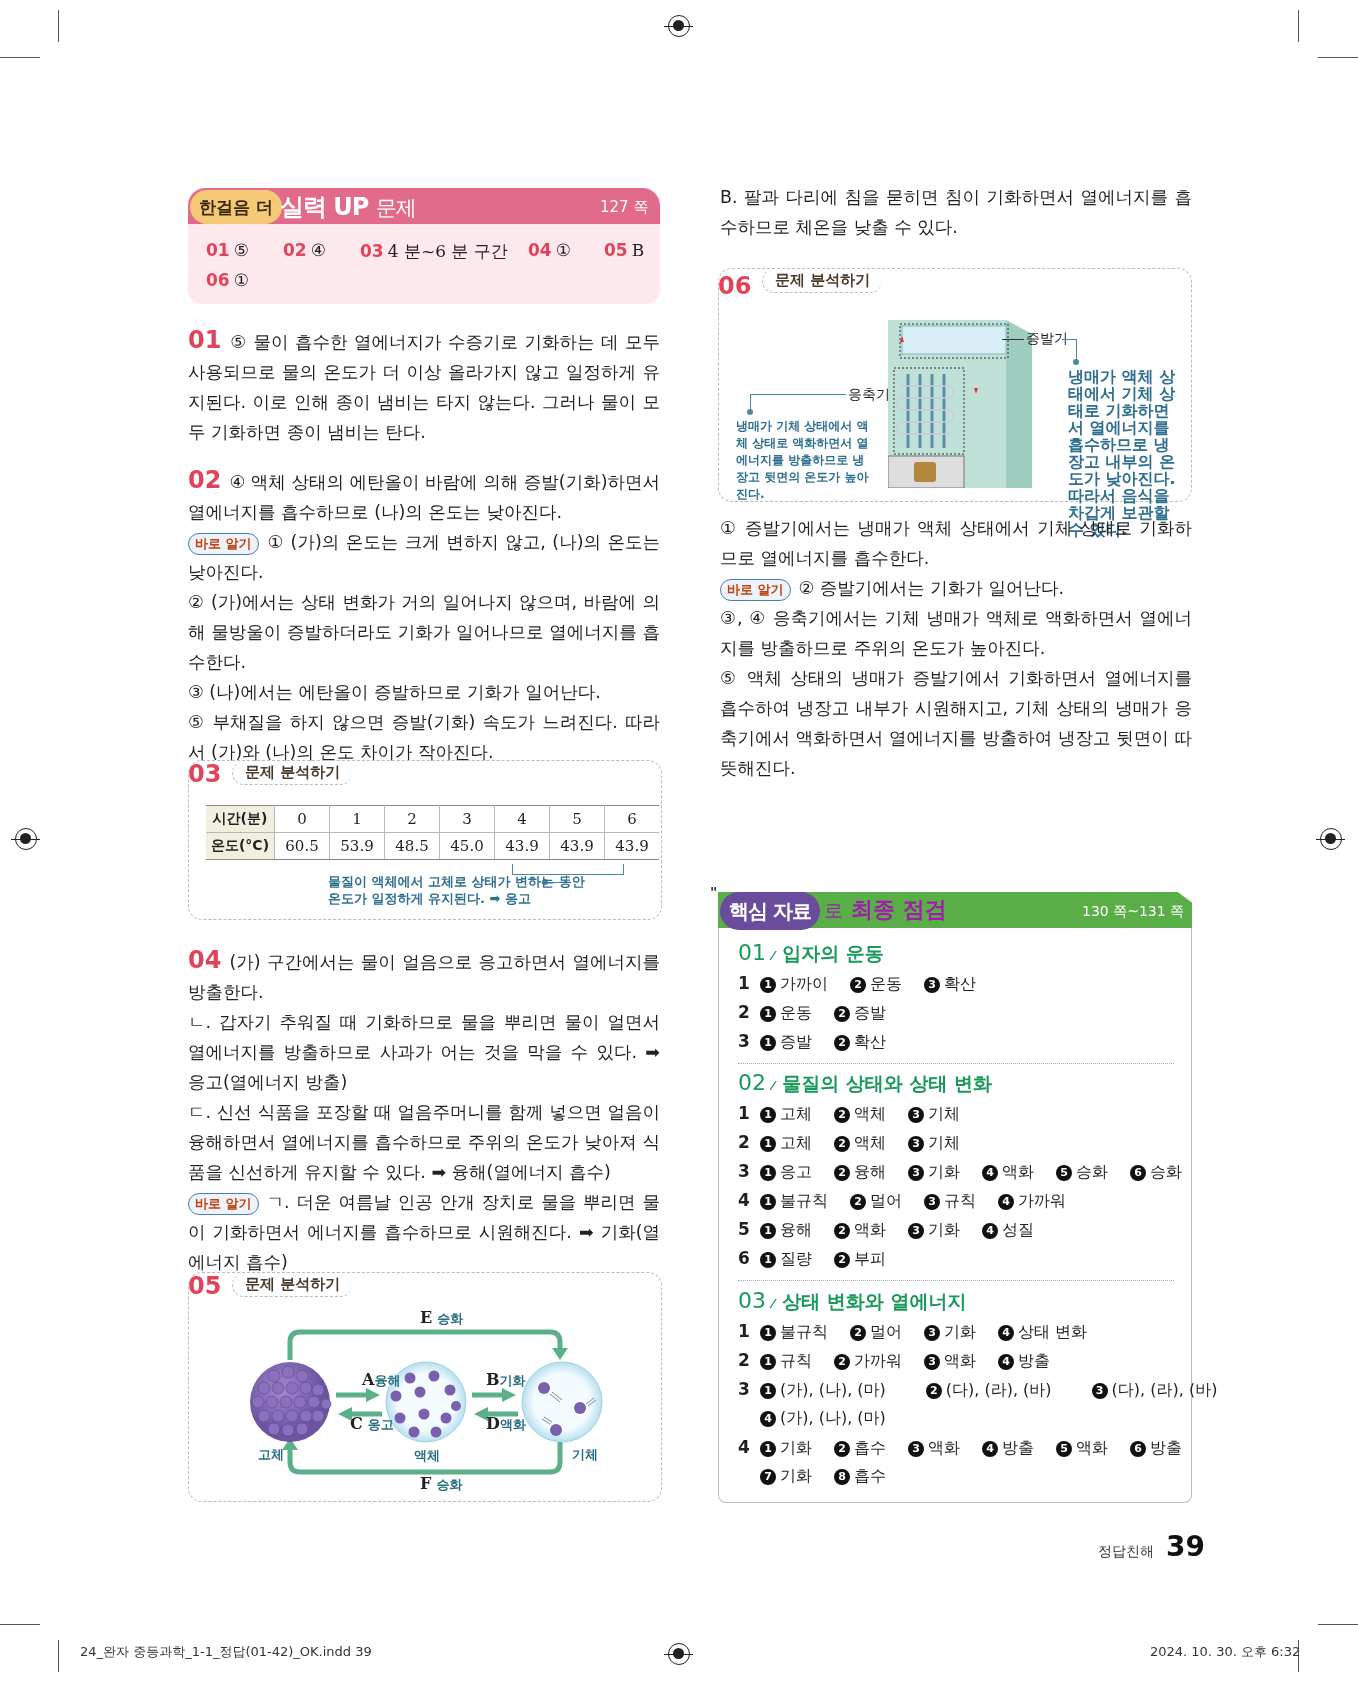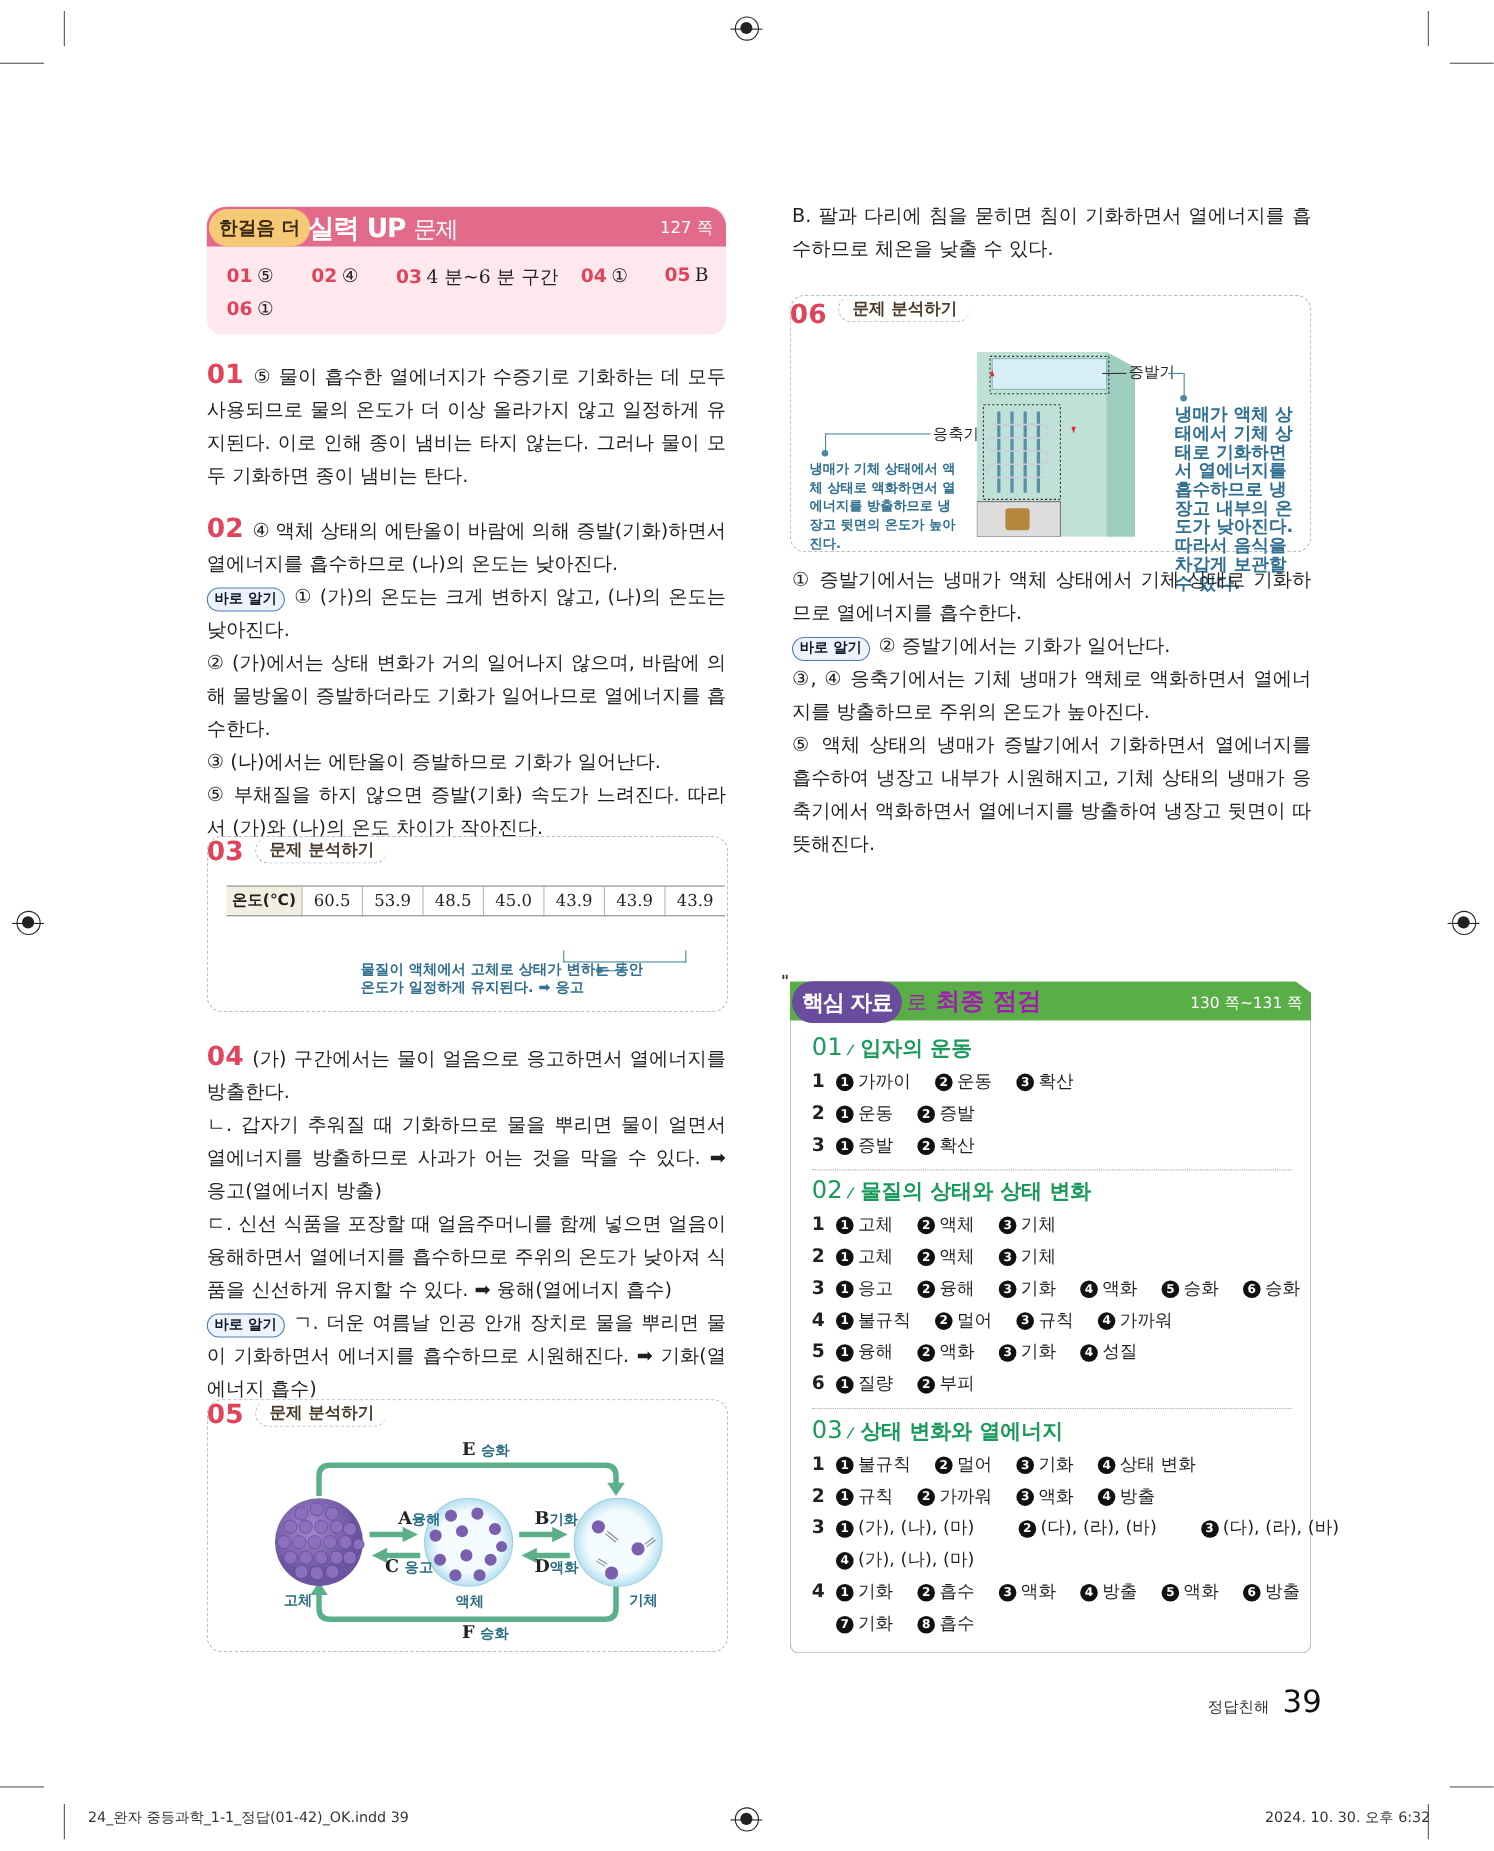--- a/index.html
+++ b/index.html
@@ -16,21 +16,21 @@
   .step-badge{position:absolute;left:190px;top:190px;width:92px;height:34px;background:#f6c977;border-radius:17px;font-size:17px;font-weight:bold;color:#3a2a10;display:flex;align-items:center;justify-content:center;}
   .bar-title{position:absolute;left:280px;top:191px;font-size:24px;font-weight:bold;color:#fff;letter-spacing:-1px;}
   .bar-title .sub{font-weight:normal;font-size:21px;}
   .bar-page{position:absolute;left:600px;top:198px;font-size:15px;color:#fff;}
   .ans{position:absolute;font-size:17px;}
   .ans .no{color:#e0445a;font-weight:bold;margin-right:4px;}
   .ans .val{font-family:"DejaVu Serif",serif;}
 
   .para{position:absolute;font-size:17.5px;line-height:30px;color:#231f20;text-align:justify;}
   .qno{color:#e0445a;font-weight:bold;font-size:24px;margin-right:8px;}
-  .baro{display:inline-block;border:1.5px solid #4a7db8;color:#0f172a;border-radius:12px;font-size:13px;font-weight:bold;padding:0 6px;line-height:20px;margin-right:8px;background:#eef3fb;}
+  .baro{display:inline-block;border:1.5px solid #4a7db8;color:#c2410c;border-radius:12px;font-size:13px;font-weight:bold;padding:0 6px;line-height:20px;margin-right:8px;background:#eef3fb;}
 
   .analysis{position:absolute;border:1.5px dashed #bbb;border-radius:14px;}
   .an-head{position:absolute;font-size:24px;font-weight:bold;color:#e0445a;}
   .an-tag{position:absolute;border:1.5px dashed #bbb;border-radius:14px;border-right:none;border-top:none;font-size:15px;font-weight:bold;color:#4a3a2a;padding:2px 12px;background:#fff;}
 
   table.temp{border-collapse:collapse;font-size:15px;}
   table.temp td{border:1px solid #b8b8b8;text-align:center;height:24px;width:52px;font-family:"DejaVu Serif",serif;}
   table.temp td.h{background:#f1efe0;font-weight:bold;width:66px;font-family:"DejaVu Sans",sans-serif;font-size:14px;}
   table.temp tr:first-child td{border-top:1.5px solid #888;}
   table.temp tr:last-child td{border-bottom:1.5px solid #888;}
@@ -102,20 +102,30 @@
   <div>③ (나)에서는 에탄올이 증발하므로 기화가 일어난다.</div>
   <div>⑤ 부채질을 하지 않으면 증발(기화) 속도가 느려진다. 따라서 (가)와 (나)의 온도 차이가 작아진다.</div>
 </div>
 
 <div class="an-head" style="left:188px;top:760px;">03</div>
 <div class="analysis" style="left:188px;top:760px;width:472px;height:158px;"></div>
 <div class="an-tag" style="left:232px;top:761px;">문제 분석하기</div>
 <div class="abs" style="left:206px;top:805px;">
   <table class="temp">
     <tbody>
+        <tr>
+      <td class="h">시간(분)</td>
+      <td>0</td>
+          <td>1</td>
+          <td>2</td>
+          <td>3</td>
+          <td>4</td>
+          <td>5</td>
+          <td>6</td>
+    </tr>
     <tr>
       <td class="h">온도(°C)</td>
       <td>60.5</td>
           <td>53.9</td>
           <td>48.5</td>
           <td>45.0</td>
           <td>43.9</td>
           <td>43.9</td>
           <td>43.9</td>
     </tr>
@@ -307,16 +317,16 @@
 
 <div class="sec-title" style="top:1288px;"><span class="num">03</span><span class="slash">⁄</span><span>상태 변화와 열에너지</span></div>
 <div class="row" style="top:1321px;"><span class="n">1</span><span class="it"><span class="bul">1</span><span>불규칙</span></span><span class="it"><span class="bul">2</span><span>멀어</span></span><span class="it"><span class="bul">3</span><span>기화</span></span><span class="it"><span class="bul">4</span><span>상태 변화</span></span></div>
 <div class="row" style="top:1350px;"><span class="n">2</span><span class="it"><span class="bul">1</span><span>규칙</span></span><span class="it"><span class="bul">2</span><span>가까워</span></span><span class="it"><span class="bul">3</span><span>액화</span></span><span class="it"><span class="bul">4</span><span>방출</span></span></div>
 <div class="row" style="top:1379px;"><span class="n">3</span><span class="it" style="margin-right:40px;"><span class="bul">1</span><span>(가), (나), (마)</span></span><span class="it" style="margin-right:40px;"><span class="bul">2</span><span>(다), (라), (바)</span></span><span class="it" style="margin-right:0;"><span class="bul">3</span><span>(다), (라), (바)</span></span></div>
 <div class="row" style="top:1408px;"><span class="n"></span><span class="it"><span class="bul">4</span><span>(가), (나), (마)</span></span></div>
 <div class="row" style="top:1437px;"><span class="n">4</span><span class="it"><span class="bul">1</span><span>기화</span></span><span class="it"><span class="bul">2</span><span>흡수</span></span><span class="it"><span class="bul">3</span><span>액화</span></span><span class="it"><span class="bul">4</span><span>방출</span></span><span class="it"><span class="bul">5</span><span>액화</span></span><span class="it"><span class="bul">6</span><span>방출</span></span></div>
 <div class="row" style="top:1466px;"><span class="n"></span><span class="it"><span class="bul">7</span><span>기화</span></span><span class="it"><span class="bul">8</span><span>흡수</span></span></div>
 
 <div class="footer" style="left:1098px;top:1543px;font-size:14px;">정답친해</div>
-<div class="footer" style="left:1166px;top:1530px;font-size:28px;font-weight:normal;color:#111;">39</div>
+<div class="footer" style="left:1166px;top:1530px;font-size:28px;font-weight:bold;color:#111;">39</div>
 
 <div class="footer" style="left:80px;top:1643px;font-size:13px;">24_완자 중등과학_1-1_정답(01-42)_OK.indd   39</div>
 <div class="footer" style="left:1150px;top:1643px;font-size:13px;">2024. 10. 30.   오후 6:32</div>
 
 </body></html>

